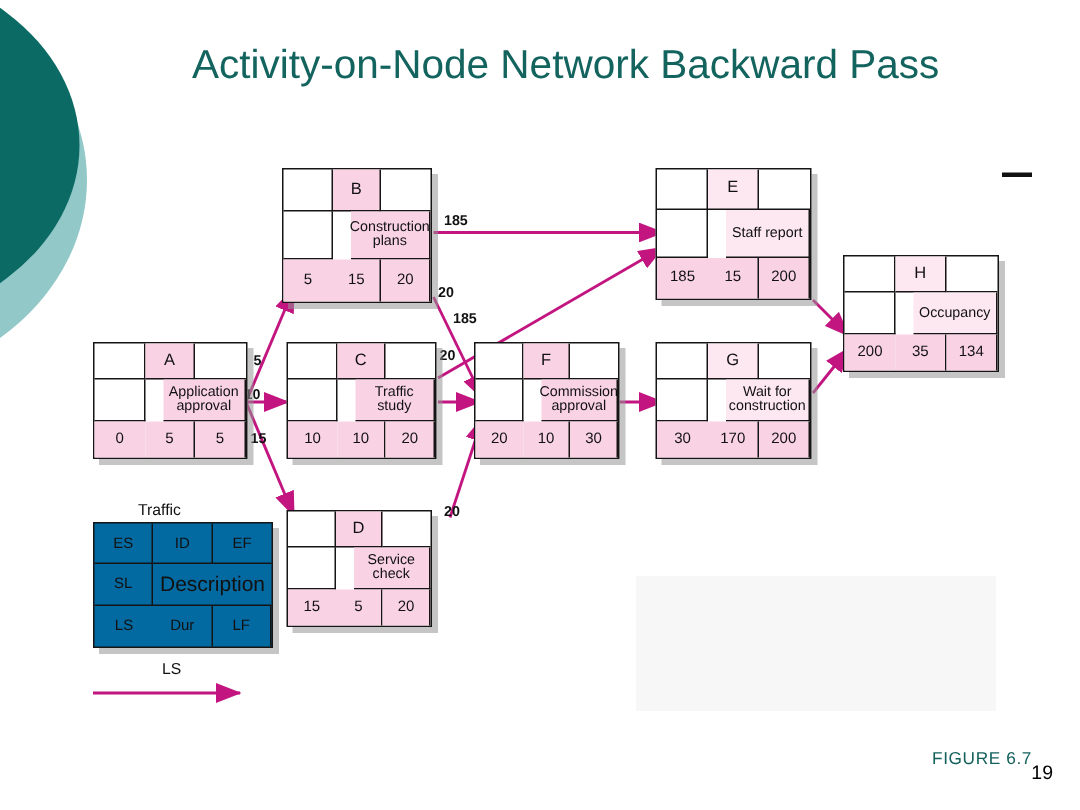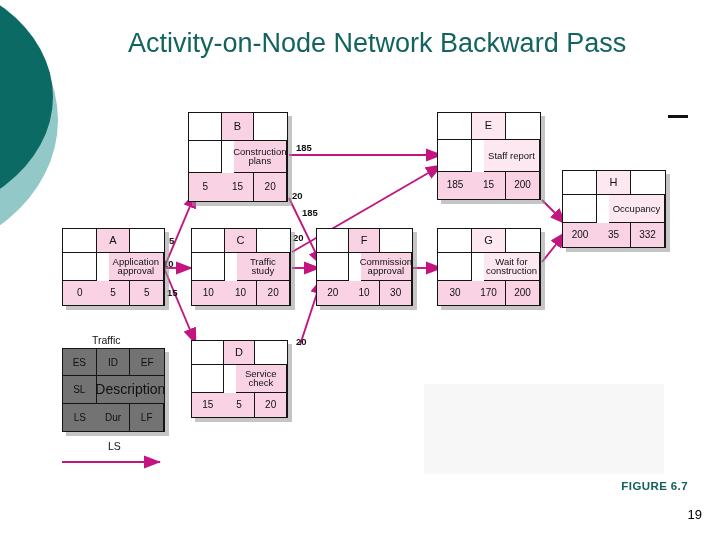--- a/index.html
+++ b/index.html
@@ -25,22 +25,22 @@
   
   .title{
     position:absolute;left:116px;top:26px;width:560px;
     font-size:27px;line-height:34px;color:#13645e;
     letter-spacing:0px;
     margin-left:12px;
   }
 
   
   .fig-label{
-    position:absolute;right:32px;top:480px;
-    font-size:11.5px;font-weight:bold;color:#14605c;letter-spacing:.4px;
+    position:absolute;right:32px;top:500px;
+    font-size:11.5px;font-weight:normal;color:#14605c;letter-spacing:.4px;
   }
   .page-no{
     position:absolute;right:18px;top:507px;
     font-size:13px;color:#000;
   }
   .dash-mark{
     position:absolute;left:668px;top:115px;width:20px;height:3px;background:#111;
   }
   .ghost-box{
     position:absolute;left:424px;top:384px;width:240px;height:90px;
@@ -75,22 +75,22 @@
     grid-column:2 / span 2;border-right:none;
     font-size:9.5px;padding:0 2px;margin-left:12px;
   }
   .numcell{font-size:10px;}
 
   
   .legend-title{
     position:absolute;left:92px;top:334px;font-size:10.5px;color:#111;
   }
   .legend{
-    position:absolute;left:62px;top:348px;width:103px;height:84px;
-    border:1.6px solid #151515;background:#737373;
+    position:absolute;left:62px;top:348px;width:120px;height:84px;
+    border:1.6px solid #151515;background:#0369a1;
     box-shadow:4px 4px 0 rgba(150,150,150,.55);
     box-sizing:border-box;
     display:grid;grid-template-rows:1fr 1fr 1fr;grid-template-columns:1fr 1fr 1fr;
     font-size:10px;color:#111;
   }
   .legend .cell{
     display:flex;align-items:center;justify-content:center;
     border-right:1.1px solid #151515;box-sizing:border-box;
   }
   .legend .cell:nth-child(3n){border-right:none;}
@@ -243,21 +243,21 @@
   </div>
 
   <div class="node" style="left:562px;top:170px;width:104px;height:78px">
     <div class="cell r1"></div>
     <div class="cell r1 pinklite idcell">H</div>
     <div class="cell r1"></div>
     <div class="cell r2"></div>
     <div class="cell r2 pinklite desc">Occupancy</div>
     <div class="cell pink numcell">200</div>
     <div class="cell pink numcell">35</div>
-    <div class="cell pink numcell">332</div>
+    <div class="cell pink numcell">134</div>
   </div>
 
   <div class="legend-title">Traffic</div>
   <div class="legend">
     <div class="cell lr1">ES</div>
     <div class="cell lr1">ID</div>
     <div class="cell lr1">EF</div>
     <div class="cell lr2">SL</div>
     <div class="cell lr2 ldesc">Description</div>
     <div class="cell">LS</div>

